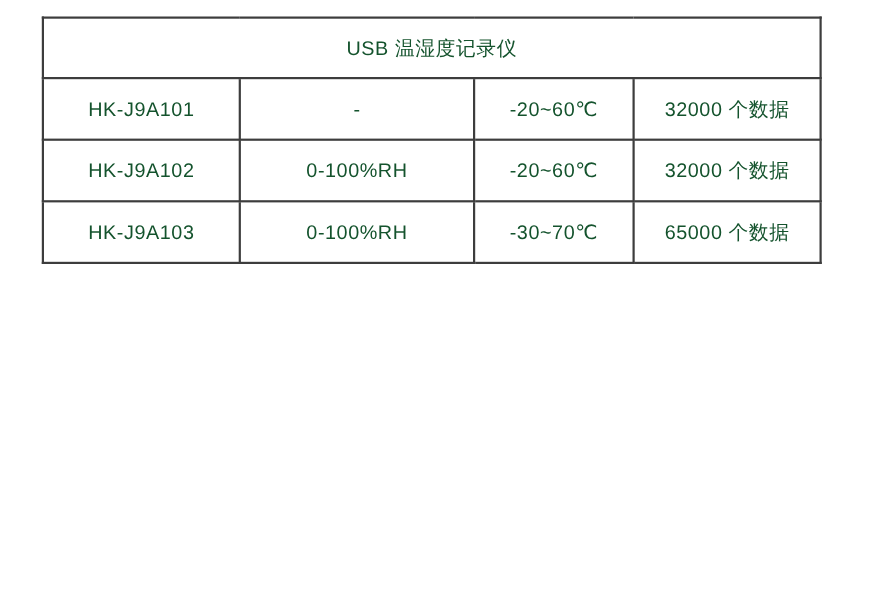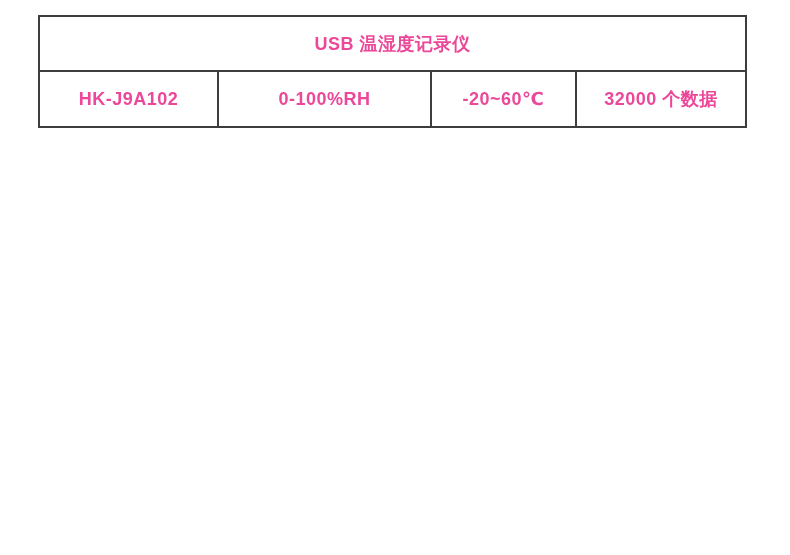--- a/index.html
+++ b/index.html
@@ -22,22 +22,22 @@
     width: 707px;
     border-collapse: collapse;
     table-layout: fixed;
     background: #ffffff;
   }
   table.spec-table td {
     border: 2px solid #3d3d3d;
     text-align: center;
     vertical-align: middle;
     font-size: 18px;
-    font-weight: 700;
-    color: #ec4899;
+    font-weight: 400;
+    color: #14532d;
     padding: 0;
     letter-spacing: 0.5px;
     white-space: nowrap;
     overflow: hidden;
   }
   tr.section-row td {
     height: 53px;
     font-size: 18px;
   }
   tr.header-row td {
@@ -61,22 +61,34 @@
       <col class="c-humidity">
       <col class="c-temp">
       <col class="c-storage">
     </colgroup>
     <tbody>
       <tr class="section-row">
         <td colspan="4">USB 温湿度记录仪</td>
       </tr>
 
       <tr class="data-row">
+        <td>HK-J9A101</td>
+        <td>-</td>
+        <td>-20~60℃</td>
+        <td>32000 个数据</td>
+      </tr>
+      <tr class="data-row">
         <td>HK-J9A102</td>
         <td>0-100%RH</td>
         <td>-20~60℃</td>
         <td>32000 个数据</td>
+      </tr>
+      <tr class="data-row">
+        <td>HK-J9A103</td>
+        <td>0-100%RH</td>
+        <td>-30~70℃</td>
+        <td>65000 个数据</td>
       </tr>
 
 
     </tbody>
   </table>
 </div>
 
 </body></html>

